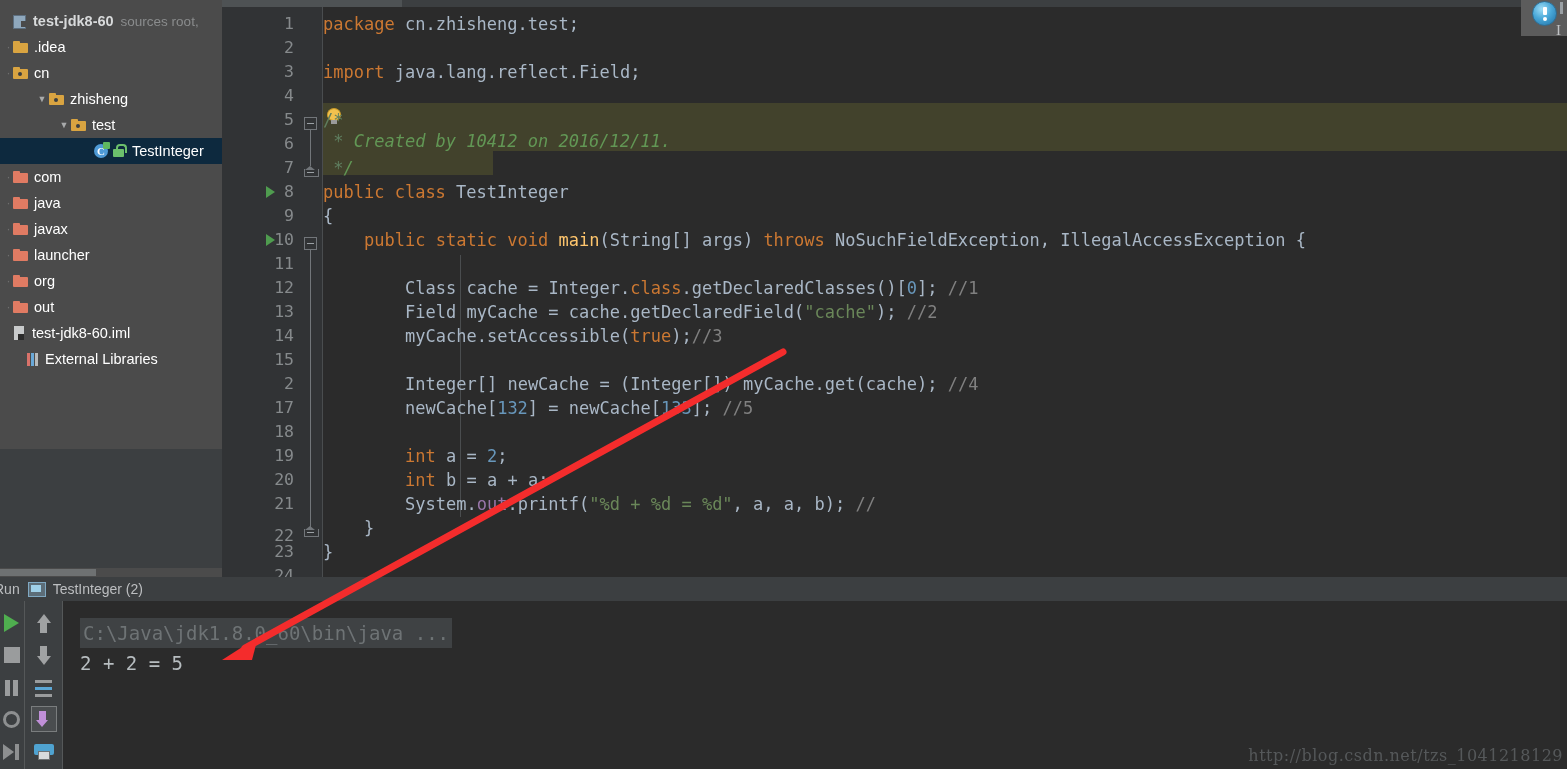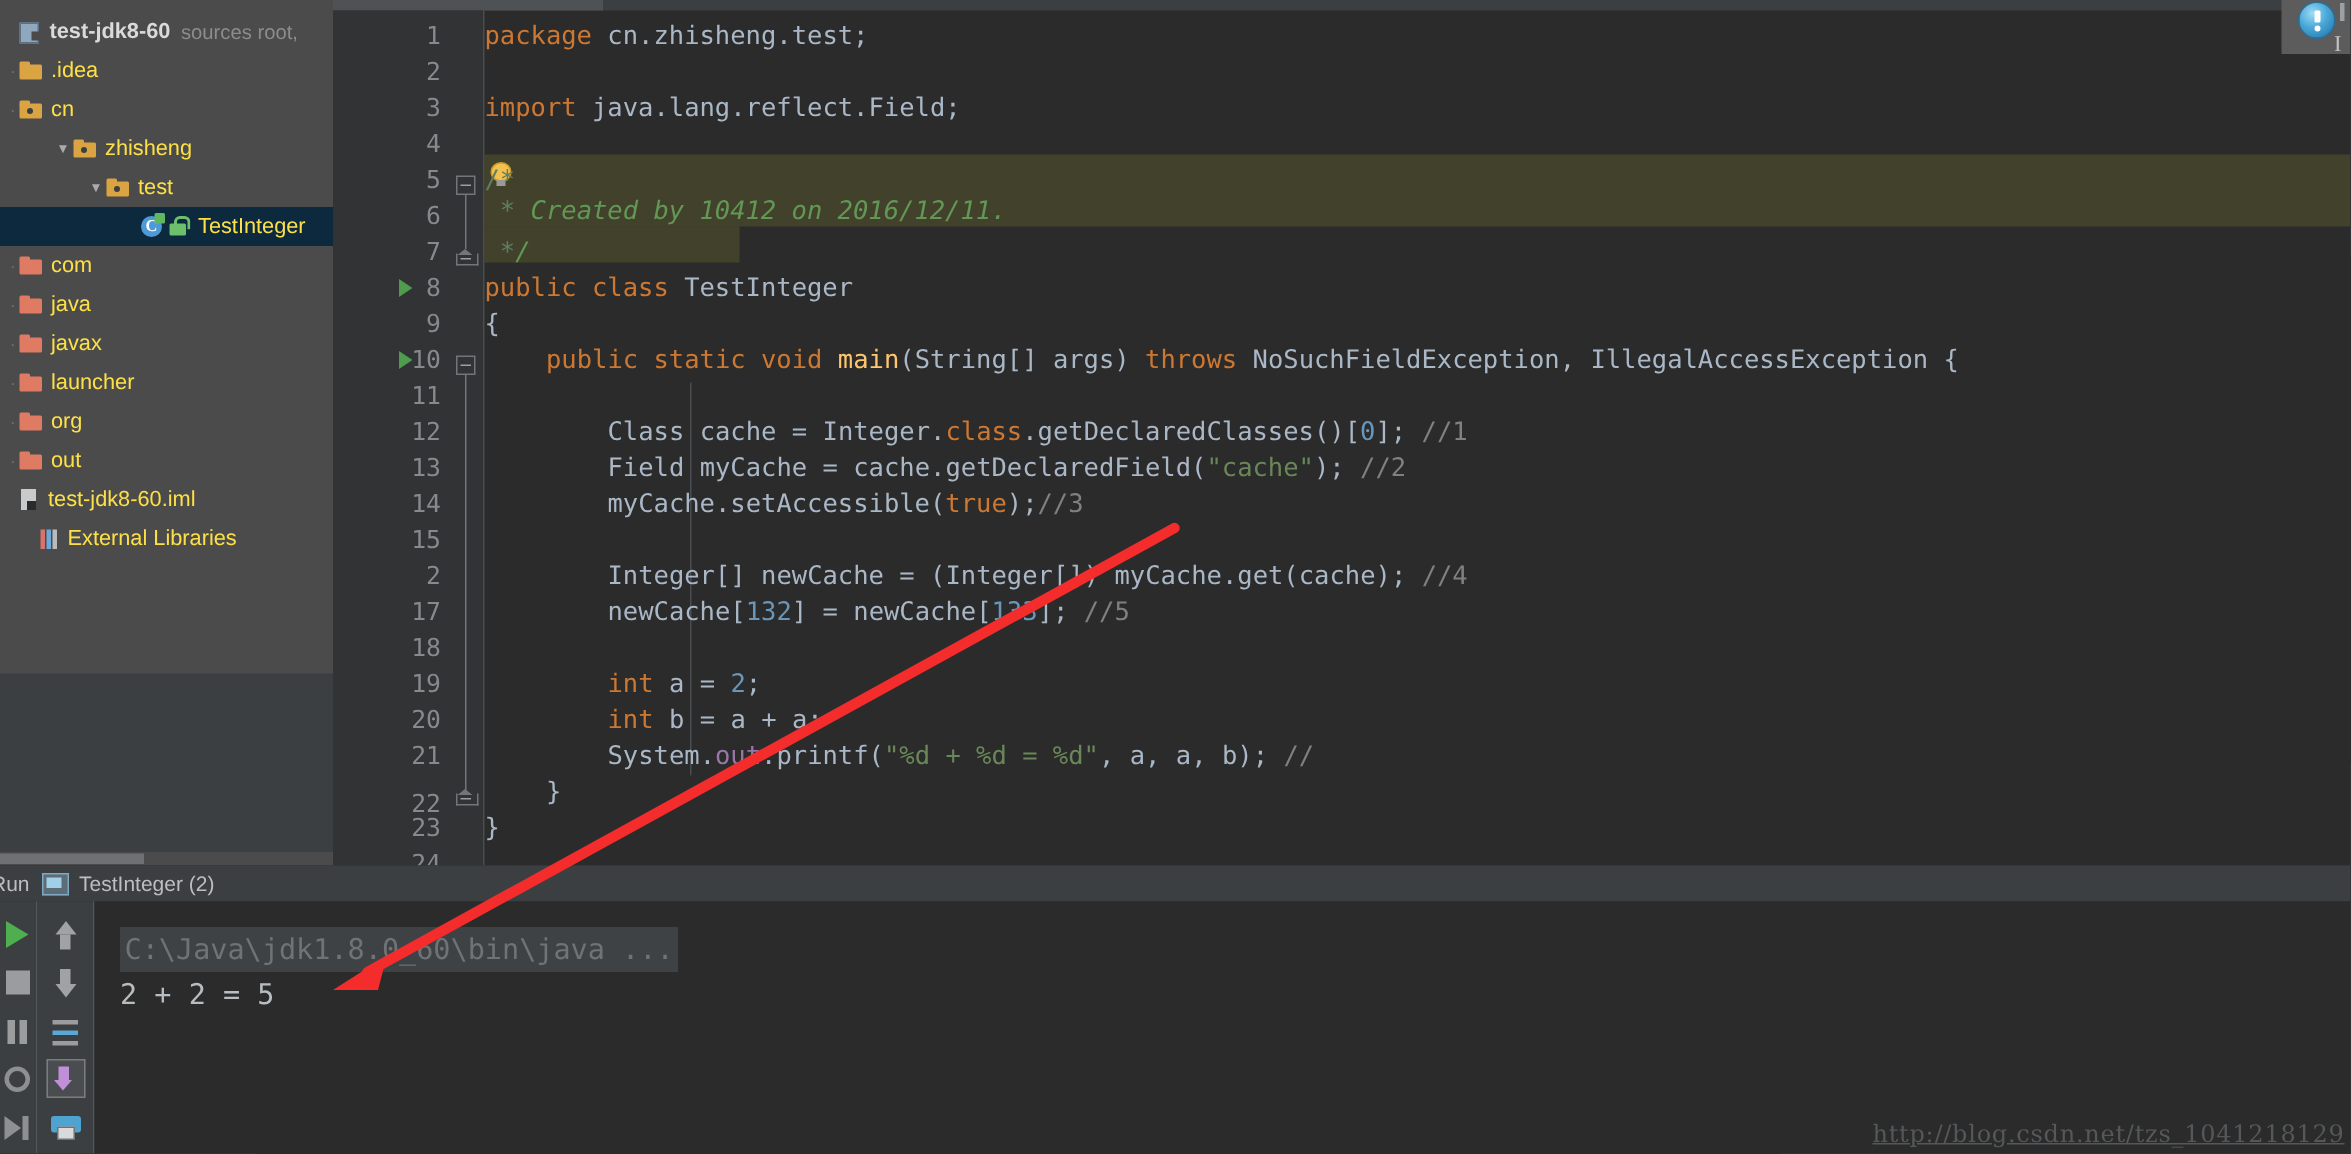--- a/index.html
+++ b/index.html
@@ -11,21 +11,21 @@
   
   #sidebar {
     position:absolute; left:0; top:0; width:222px; height:449px;
     background:#4b4b4b; overflow:hidden;
   }
   .tree-row {
     position:relative; height:26px; display:flex; align-items:center;
     font-size:14.5px; color:#c3c5c6; white-space:nowrap; padding-left:4px;
   }
   .tree-row.selected { background:#0d293e; }
-  .tree-row .lbl { color:#fde047; }
+  .tree-row .lbl { color:#ffffff; }
   .tree-row .lbl.bold { font-weight:bold; color:#d8dadb; }
   .tree-row .sub { color:#8a8c8d; font-size:13.5px; margin-left:7px; }
 
   .dash { color:#6e6e6e; font-size:12px; width:9px; display:inline-block;
           text-align:center; flex:0 0 auto; }
   .arrow { width:14px; flex:0 0 auto; display:inline-block; text-align:center;
            color:#a8aaab; font-size:9px; line-height:1; }
   .spacer { flex:0 0 auto; display:inline-block; }
 
   
@@ -178,21 +178,21 @@
 
   #console { position:absolute; left:63px; top:24px; width:1504px; height:168px;
              background:#2b2b2b; }
   .conline { position:absolute; left:17px; font-family:"DejaVu Sans Mono", monospace;
              font-size:19px; line-height:30px; height:30px; white-space:pre; }
   #cmdline { color:#6e7375; background:#3f4244; display:inline-block; padding:0 3px; }
   .conout { color:#b7bdc0; }
 
   #watermark { position:absolute; right:4px; bottom:4px; font-size:16px;
                color:#55585a; font-family:"DejaVu Serif", serif;
-               letter-spacing:.5px;text-decoration:underline; }
+               letter-spacing:.5px; }
 
   
   #topright { position:absolute; left:1521px; top:0; width:46px; height:36px;
               background:#5c5c5c; }
   #tr-ball { position:absolute; left:1532px; top:1px; width:25px; height:25px;
              border-radius:50%;
              background:radial-gradient(circle at 38% 30%, #9fdcf5 0%, #49a8d8 45%, #1f6fa4 100%);
              border:1px solid #2f6d92; }
   #tr-ball:before { content:""; position:absolute; left:10px; top:5px; width:4px;
                     height:8px; background:#ffffff; border-radius:1px; }

